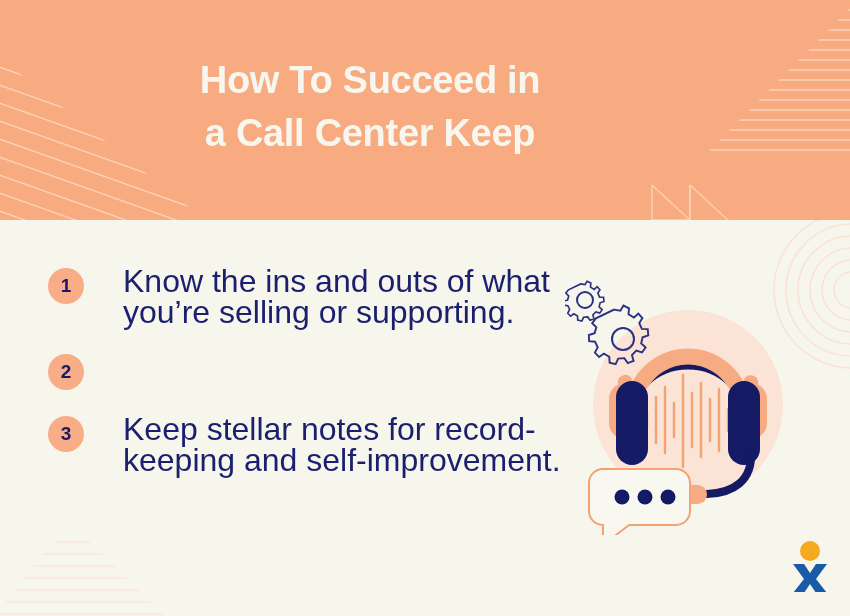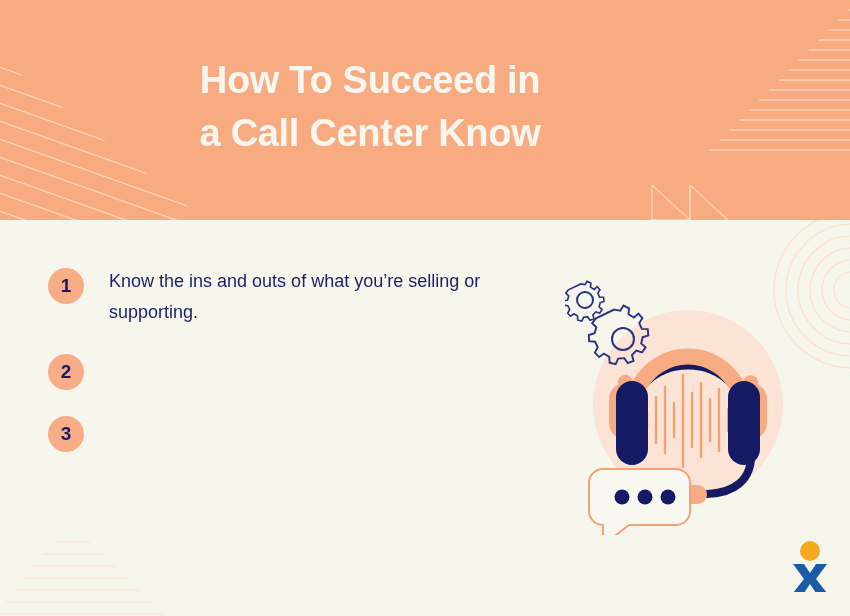--- a/index.html
+++ b/index.html
@@ -85,23 +85,23 @@
     background: #f8ad86;
     color: #161a6b;
     font-size: 19px;
     font-weight: bold;
     display: flex;
     align-items: center;
     justify-content: center;
     margin-top: 2px;
   }
   .tip-text {
-    margin-left: 25px;
+    margin-left: 39px;
     color: #1a1f6e;
-    font-size: 18px;
+    font-size: 32px;
     line-height: 31px;
     max-width: 455px;
   }
 
   
   .illustration {
     position: absolute;
     left: 565px;
     top: 275px;
     width: 240px;
@@ -168,21 +168,21 @@
       <g stroke="#fcd4bb" stroke-width="1.4" fill="none" opacity="0.9">
         <polyline points="652,185 652,220 690,220 690,185 690,185"></polyline>
         <line x1="652" y1="185" x2="692" y2="222"></line>
         <line x1="690" y1="185" x2="730" y2="222"></line>
         <line x1="690" y1="185" x2="690" y2="222"></line>
       </g>
     </svg>
 
     <div class="header-title">
       <span class="tline">How To Succeed in</span>
-      <span class="tline">a Call Center Know</span>
+      <span class="tline">a Call Center Keep</span>
     </div>
   </div>
 
   <svg class="body-deco" viewBox="0 0 850 396" width="850" height="396">
 
     <g fill="none" stroke="#fae2d4" stroke-width="1.5">
       <circle cx="852" cy="70" r="18"></circle>
       <circle cx="852" cy="70" r="30"></circle>
       <circle cx="852" cy="70" r="42"></circle>
       <circle cx="852" cy="70" r="54"></circle>
@@ -207,20 +207,21 @@
       <div class="tip-badge">1</div>
       <div class="tip-text">Know the ins and outs of what you’re selling or supporting.</div>
     </div>
 
     <div class="tip-row">
       <div class="tip-badge">2</div>
     </div>
 
     <div class="tip-row">
       <div class="tip-badge">3</div>
+      <div class="tip-text">Keep stellar notes for record-keeping and self-improvement.</div>
     </div>
 
   </div>
 
   <svg class="illustration" viewBox="0 0 240 260" width="240" height="260">
 
     <circle cx="123" cy="130" r="95" fill="#fbe3d6"></circle>
 
     <g>
       <rect x="44" y="108" width="34" height="56" rx="16" fill="#f6ab82"></rect>

